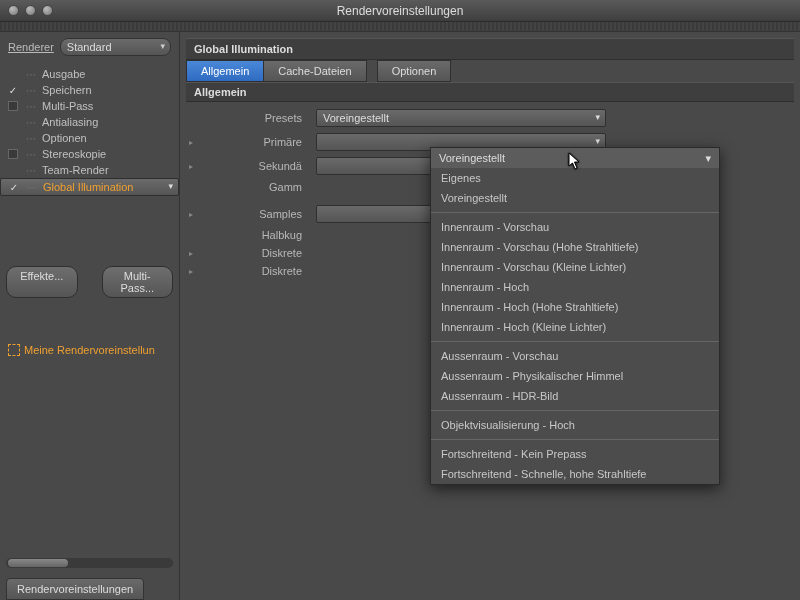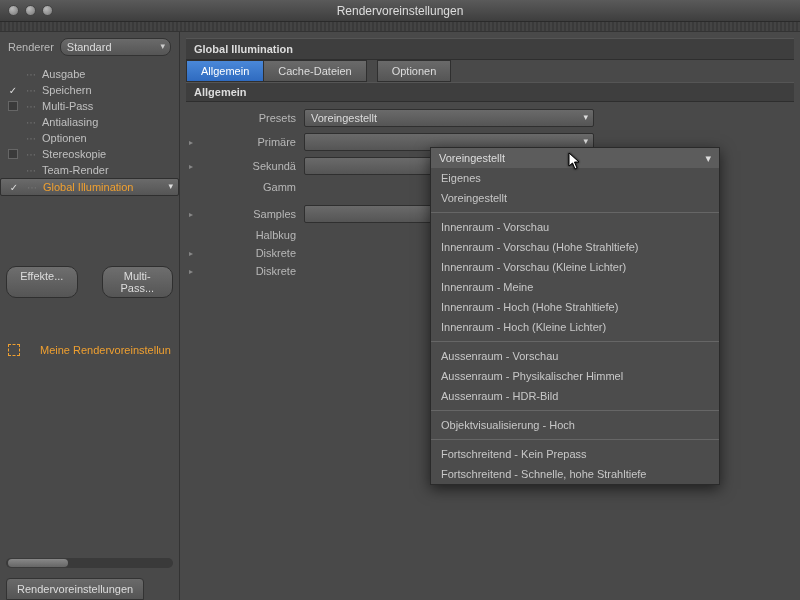--- a/index.html
+++ b/index.html
@@ -11,37 +11,37 @@
   .tl { width: 11px; height: 11px; border-radius: 50%; background: radial-gradient(circle at 35% 30%, #bbb, #777); border: 1px solid #444; }
   .title-text { position: absolute; left: 0; right: 0; text-align: center; color: #ddd; font-size: 12px; pointer-events: none; }
   
   .gripbar { height: 10px; background: repeating-linear-gradient(90deg, #3a3a3a 0 2px, #444 2px 4px); border-bottom: 1px solid #333; }
   
   .main { display: flex; height: 568px; }
   
   
   .sidebar { width: 180px; background: #494949; border-right: 1px solid #333; display: flex; flex-direction: column; }
   .renderer-row { display: flex; align-items: center; padding: 6px 8px; gap: 6px; }
-  .renderer-label { color: #bbb; }
+  .renderer-label { color: #bbb; text-decoration: underline; }
   .dropdown { flex: 1; background: linear-gradient(#6a6a6a, #555); border: 1px solid #333; border-radius: 8px; padding: 2px 18px 2px 6px; color: #ddd; position: relative; cursor: pointer; }
   .dropdown::after { content: "▾"; position: absolute; right: 5px; top: 2px; font-size: 9px; color: #ccc; }
   
   .tree { padding: 4px 0; flex: 1; overflow: hidden; }
   .tree-item { display: flex; align-items: center; padding: 2px 6px; gap: 4px; cursor: pointer; }
   .check-slot { width: 14px; height: 12px; display: flex; align-items: center; justify-content: center; }
   .check-slot .chk { width: 10px; height: 10px; border: 1px solid #666; background: #3a3a3a; }
   .check-slot .v { color: #ddd; font-size: 10px; }
   .tree-branch { width: 14px; text-align: center; color: #777; font-size: 10px; }
   .tree-item .lbl { color: #c0c0c0; }
   .tree-item.sel .lbl { color: #f0a030; }
   
   .sidebar-buttons { padding: 6px; display: flex; gap: 24px; }
   .pillbtn { flex: 1; background: linear-gradient(#6e6e6e, #555); border: 1px solid #2f2f2f; border-radius: 10px; padding: 3px 8px; color: #ddd; text-align: center; cursor: pointer; }
   
-  .my-presets { padding: 4px 8px; display: flex; align-items: flex-start; gap: 20px; margin-top: 36px; }
+  .my-presets { padding: 4px 8px; display: flex; align-items: flex-start; gap: 4px; margin-top: 36px; }
   .my-presets .icon { width: 12px; height: 12px; border: 1px dashed #f0a030; }
   .my-presets .lbl { color: #f0a030; white-space: nowrap; overflow: hidden; }
   
   .hscroll { margin: 8px 6px 4px; height: 10px; background: #3a3a3a; border-radius: 5px; position: relative; }
   .hscroll .thumb { position: absolute; left: 2px; top: 1px; width: 60px; height: 8px; background: linear-gradient(#888,#666); border-radius: 4px; }
   
   .bottom-tab { margin: 6px 6px 0; background: linear-gradient(#6a6a6a,#555); border: 1px solid #333; border-radius: 4px 4px 0 0; padding: 4px 10px; color: #ddd; display: inline-block; cursor: pointer; }
   
   
   .panel { flex: 1; background: #494949; padding: 0; position: relative; }
@@ -49,21 +49,21 @@
   
   .tabs { display: flex; margin: 0 6px; }
   .tab { padding: 4px 14px; background: linear-gradient(#6a6a6a,#555); border: 1px solid #2f2f2f; color: #ddd; cursor: pointer; }
   .tab.active { background: linear-gradient(#4a88d8, #2f6bc0); color: #fff; }
   .tab + .tab { border-left: none; }
   .tab-gap { width: 10px; background: #494949; }
   
   .section-h { background: #3e3e3e; border-top: 1px solid #555; border-bottom: 1px solid #2e2e2e; padding: 3px 8px; font-weight: bold; color: #ddd; margin: 0 6px; }
   
   .rows { margin: 4px 6px; }
-  .row { display: flex; align-items: center; padding: 3px 0; gap: 4px; }
+  .row { display: flex; align-items: center; padding: 3px 0; gap: 10px; }
   .row .rlabel { width: 100px; text-align: right; color: #b8b8b8; padding-right: 4px; }
   .row .disc { color: #888; width: 10px; text-align: center; font-size: 8px; }
   .row .disc.has::before { content: "▸"; }
   .row .control { flex: 0 0 300px; }
   .sel { background: linear-gradient(#6a6a6a,#555); border: 1px solid #2f2f2f; border-radius: 2px; padding: 2px 18px 2px 6px; color: #ddd; position: relative; cursor: pointer; }
   .sel.wide { width: 290px; }
   .sel::after { content: "▾"; position: absolute; right: 5px; top: 2px; font-size: 9px; }
   
   
   .preset-dd { position: absolute; left: 250px; top: 115px; width: 290px; background: #4c4c4c; border: 1px solid #2a2a2a; box-shadow: 0 4px 14px rgba(0,0,0,0.6); z-index: 50; }
@@ -218,21 +218,21 @@
     </div>
 
     <div class="preset-dd" id="preset-dd">
       <div class="cur">Voreingestellt</div>
     <div class="opt">Eigenes</div>
         <div class="opt">Voreingestellt</div>
         <div class="sep"></div>
         <div class="opt">Innenraum - Vorschau</div>
         <div class="opt">Innenraum - Vorschau (Hohe Strahltiefe)</div>
         <div class="opt">Innenraum - Vorschau (Kleine Lichter)</div>
-        <div class="opt">Innenraum - Meine</div>
+        <div class="opt">Innenraum - Hoch</div>
         <div class="opt">Innenraum - Hoch (Hohe Strahltiefe)</div>
         <div class="opt">Innenraum - Hoch (Kleine Lichter)</div>
         <div class="sep"></div>
         <div class="opt">Aussenraum - Vorschau</div>
         <div class="opt">Aussenraum - Physikalischer Himmel</div>
         <div class="opt">Aussenraum - HDR-Bild</div>
         <div class="sep"></div>
         <div class="opt">Objektvisualisierung - Hoch</div>
         <div class="sep"></div>
         <div class="opt">Fortschreitend - Kein Prepass</div>

